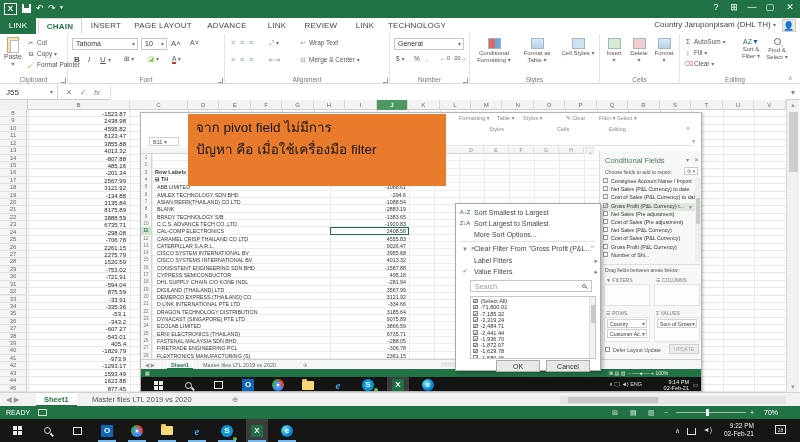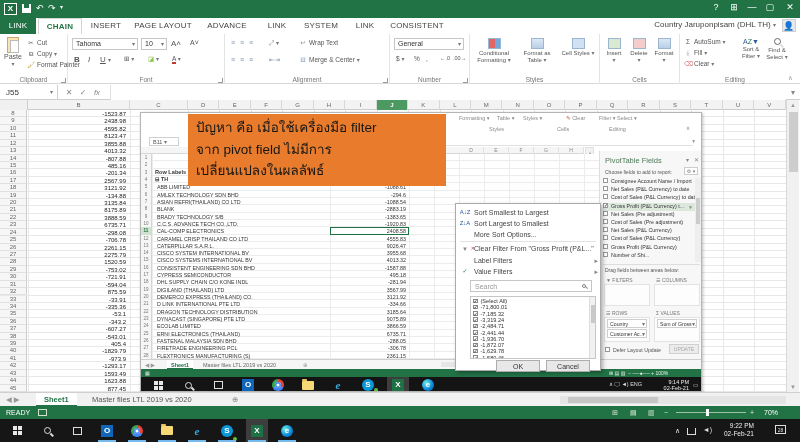--- a/index.html
+++ b/index.html
@@ -189,23 +189,23 @@
   </div>
 
   <div id="tabrow">
     <div id="rtabs">
         <div class="rtab file" style="left: 0px; width: 36px;">LINK</div>
         <div class="rtab active" style="left: 38px; width: 44px;">CHAIN</div>
         <div class="rtab" style="left: 84px; width: 44px;">INSERT</div>
         <div class="rtab" style="left: 130px; width: 66px;">PAGE LAYOUT</div>
         <div class="rtab" style="left: 198px; width: 58px;">ADVANCE</div>
         <div class="rtab" style="left: 258px; width: 38px;">LINK</div>
-        <div class="rtab" style="left: 298px; width: 46px;">SYSTEM</div>
+        <div class="rtab" style="left: 298px; width: 46px;">REVIEW</div>
         <div class="rtab" style="left: 346px; width: 38px;">LINK</div>
-        <div class="rtab" style="left: 386px; width: 62px;">CONSISTENT</div>
+        <div class="rtab" style="left: 386px; width: 62px;">TECHNOLOGY</div>
       </div>
     <div id="userarea"><span>Country Jaruponpisam (DHL TH)</span> <span class="car">▾</span></div>
     <div class="avatar">👤</div>
   </div>
 
   <div id="ribbon">
     <div class="grp" style="left:0;width:68px">
       <div class="bigbtn" style="left:2px;top:3px;width:22px">
         <div class="clipico"></div>
         <div>Paste</div><span class="car">▾</span>
@@ -530,21 +530,21 @@
         <div class="sval" style="top: 176.68px;">6735.71</div>
         <div class="scompany" style="top: 184px;">FASTENAL MALAYSIA SDN BHD</div>
         <div class="sval" style="top: 184px;">-288.05</div>
         <div class="scompany" style="top: 191.32px;">FIRETRADE ENGINEERING PCL</div>
         <div class="sval" style="top: 191.32px;">-306.78</div>
         <div class="scompany" style="top: 198.64px;">FLEXTRONICS MANUFACTURING (S)</div>
         <div class="sval" style="top: 198.64px;">2361.15</div>
       </div>
 
     <div id="fpanel">
-      <div id="fptitle">PivotTable Fields</div>
+      <div id="fptitle">Conditional Fields</div>
       <div class="fpctl" style="right:14px">▾</div>
       <div class="fpctl" style="right:4px">✕</div>
       <div id="fpsub">Choose fields to add to report:</div>
       <div class="gear">⚙ ▾</div>
       <div id="flist">
           <div class="fitem" style="top: 0px;"><span class="cb"></span><span>Consignee Account Name / Import</span></div>
           <div class="fitem" style="top: 8.2px;"><span class="cb"></span><span>Net Sales (P&amp;L Currency) to date</span></div>
           <div class="fitem" style="top: 16.4px;"><span class="cb"></span><span>Cost of Sales (P&amp;L Currency) to date</span></div>
           <div class="fitem hl" style="top: 24.6px;"><span class="cb on"></span><span>Gross Profit (P&amp;L Currency) t...</span><span class="funnel">▼</span></div>
           <div class="fitem" style="top: 32.8px;"><span class="cb"></span><span>Net Sales (Pre adjustment)</span></div>
@@ -635,23 +635,22 @@
           <span class="runline"></span>
         </div>
         <div class="tbi" style="left: 276px; top: 0px; width: 22px; height: 100%; transform: none; transform-origin: left center;">
           <span class="appc" style="background:radial-gradient(circle at 35% 35%, #6df0e2, #0883d8 60%, #0b5fae)">e</span>
           <span class="runline"></span>
         </div>
       </div>
   </div>
 
   <div id="note">
+    <div>จาก pivot field ไม่มีการ</div>
     <div>ปัญหา คือ เมื่อใช้เครื่องมือ filter</div>
-    <div>จาก pivot field ไม่มีการ</div>
-    <div>เปลี่ยนแปลงในผลลัพธ์</div>
   </div>
 
   <div id="fmenu">
     <div class="mitem" style="top:3px">
         <span class="mico">A↓Z</span>
         <span class="mtext">Sort Smallest to Largest</span>
       </div>
     <div class="mitem" style="top:14px">
         <span class="mico">Z↓A</span>
         <span class="mtext">Sort Largest to Smallest</span>

